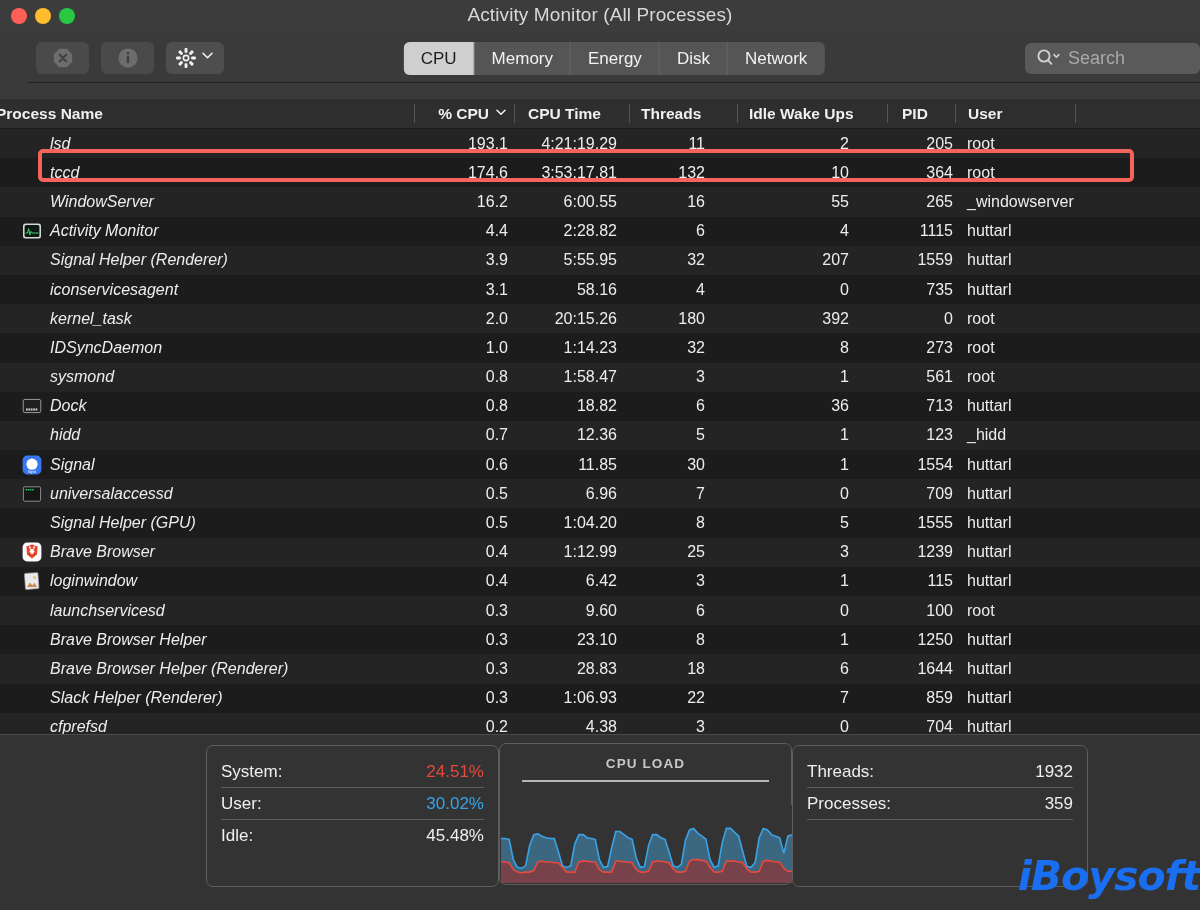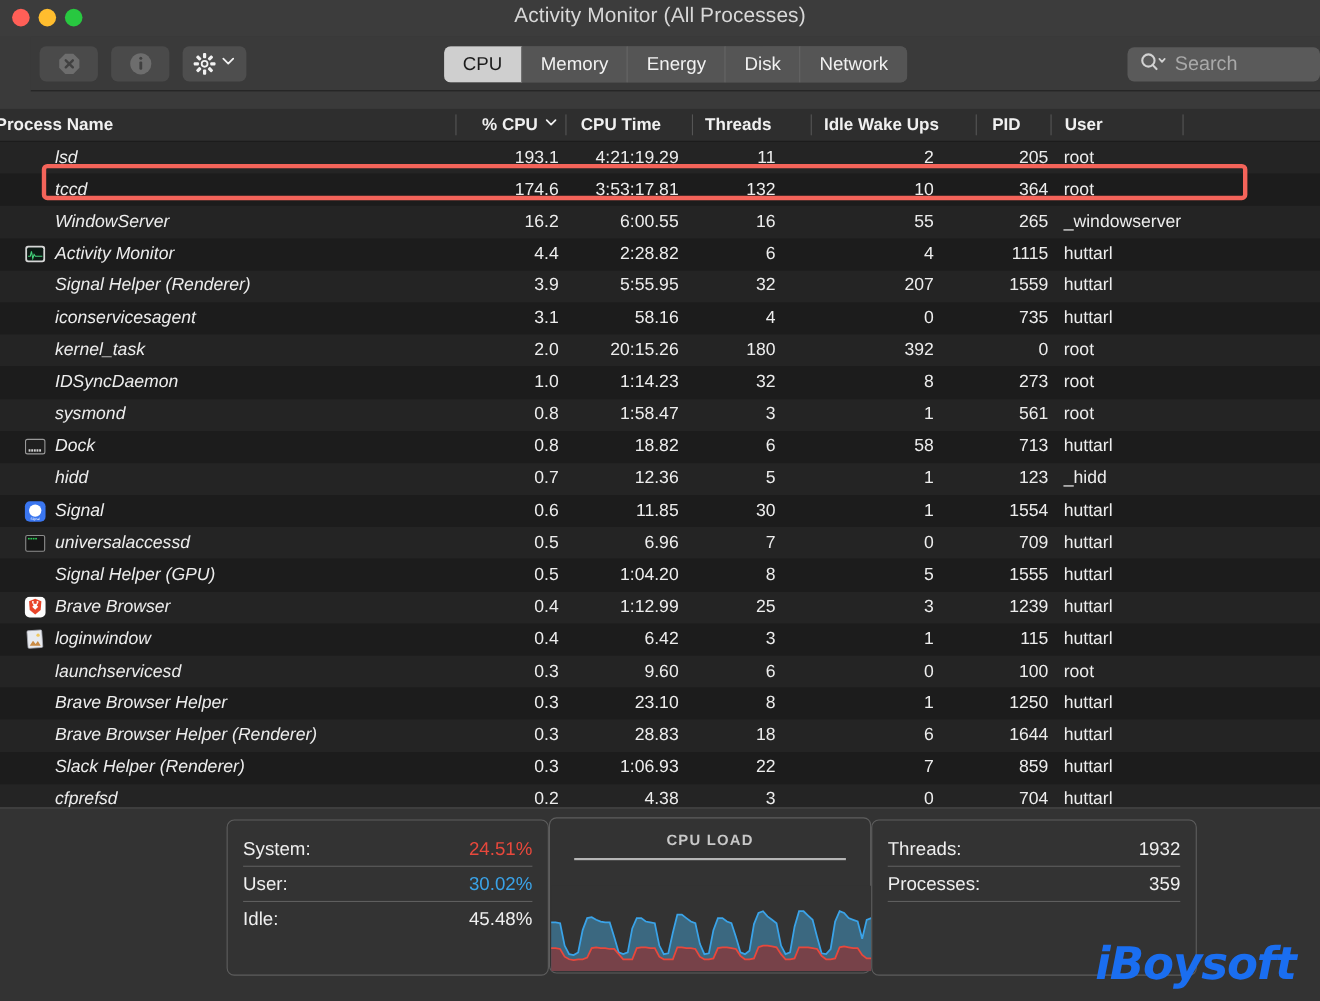--- a/index.html
+++ b/index.html
@@ -211,21 +211,21 @@
     padding-top: 12px;
   }
   .graph-rule {
     height: 2px; background: #b6b6b6;
     margin: 9px 22px 0 22px;
   }
   .graph-svg { position: absolute; left: 1px; bottom: 1px; width: 291px; height: 78px; }
 
   .logo {
     position: absolute;
-    right: 22px; bottom: 10px;
+    right: 0; bottom: 10px;
     font-size: 41px;
     font-weight: bold;
     font-style: italic;
     color: #1a6ef0;
     letter-spacing: -1px;
     font-family: "DejaVu Sans", sans-serif;
   }
 </style>
 </head>
 <body>
@@ -461,21 +461,21 @@
                   <rect x="8.8" y="12.4" width="1.7" height="2.2"></rect>
                   <rect x="11.2" y="12.4" width="1.7" height="2.2"></rect>
                   <rect x="13.6" y="12.4" width="1.7" height="2.2"></rect>
                 </g>
               </svg></span>
             <span class="lbl">Dock</span>
           </div>
           <div class="c-cpu">0.8</div>
           <div class="c-cputime">18.82</div>
           <div class="c-threads">6</div>
-          <div class="c-idle">58</div>
+          <div class="c-idle">36</div>
           <div class="c-pid">713</div>
           <div class="c-user">huttarl</div>
         </div>
         <div class="row odd">
           <div class="c-name">
             <span class="pic blank"></span>
             <span class="lbl">hidd</span>
           </div>
           <div class="c-cpu">0.7</div>
           <div class="c-cputime">12.36</div>

